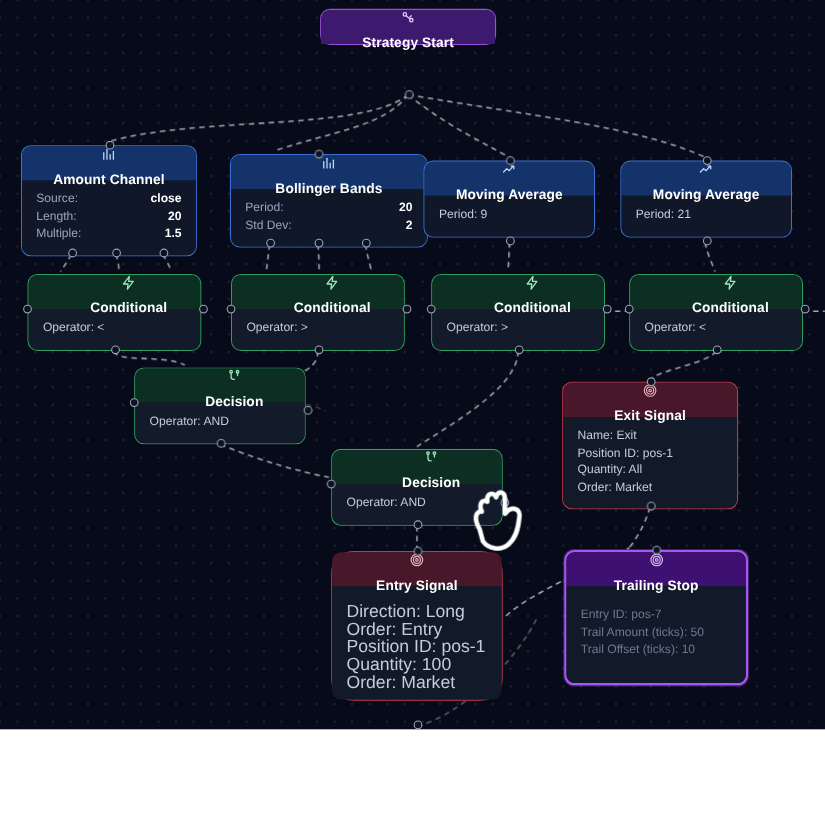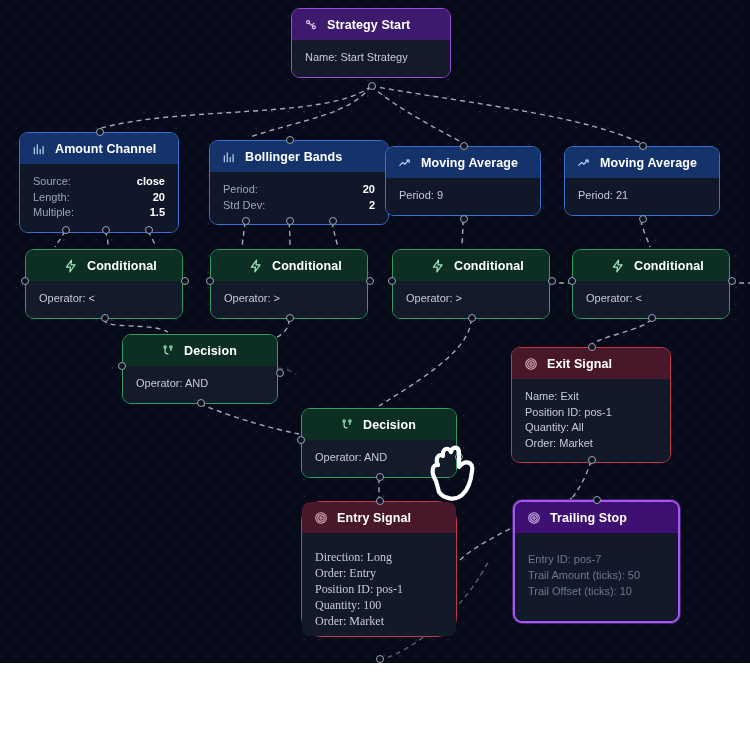--- a/index.html
+++ b/index.html
@@ -26,20 +26,21 @@
     border:1px solid #2b3553;
   }
   .node .hdr{
     display:flex;align-items:center;gap:9px;
     padding:0 12px;
     height:31px;
     border-radius:8px 8px 0 0;
     font-size:12.5px;font-weight:bold;color:#ffffff;
     letter-spacing:.1px;
     white-space:nowrap;
+    flex-direction:column;
   }
   .node .body{
     padding:10px 13px 11px 13px;
     background:#131a2a;
     border-radius:0 0 8px 8px;
     font-size:11px;
     color:#c3cbdc;
     line-height:15.5px;
   }
   .node .body.kv .row{display:flex;justify-content:space-between;gap:10px;}
@@ -131,23 +132,20 @@
   <div class="node n-start" style="left:291px;top:8px;width:160px;">
     <div class="hdr">
       <svg class="ico" viewBox="0 0 24 24" fill="none" stroke="#e6d9ff" stroke-width="2" stroke-linecap="round">
         <circle cx="7" cy="7" r="2.6"></circle>
           <circle cx="17" cy="16" r="2.6"></circle>
           <path d="M9 9l6 5"></path>
           <path d="M17 9l-2 2"></path>
       </svg>
       <span>Strategy Start</span>
     </div>
-    <div class="body">
-      <div class="line">Name: Start Strategy</div>
-    </div>
     <div class="handle" style="left:76px;top:73px;"></div>
   </div>
 
   <div class="node n-ind" style="left:19px;top:132px;width:160px;">
     <div class="hdr">
       <svg class="ico" viewBox="0 0 24 24" fill="none" stroke="#cfe0ff" stroke-width="2" stroke-linecap="round">
         <path d="M4 20V10"></path>
           <path d="M9 20V5"></path>
           <path d="M14 20V13"></path>
           <path d="M19 20V8"></path>
@@ -347,21 +345,21 @@
 
   <div class="node n-sig" style="left:301px;top:501px;width:156px;border-radius:20px;">
     <div class="hdr">
       <svg class="ico" viewBox="0 0 24 24" fill="none" stroke="#f0b9c4" stroke-width="1.8">
         <circle cx="12" cy="12" r="9"></circle>
           <circle cx="12" cy="12" r="5.5"></circle>
           <circle cx="12" cy="12" r="2"></circle>
       </svg>
       <span>Entry Signal</span>
     </div>
-    <div class="body" style="padding-top:16px;padding-bottom:7px;font-size:12px;line-height:16px;font-family:Liberation Serif, serif;">
+    <div class="body" style="padding-top:16px;padding-bottom:7px;font-size:16px;line-height:16px;">
       <div class="line">Direction: Long</div>
       <div class="line">Order: Entry</div>
       <div class="line">Position ID: pos-1</div>
       <div class="line">Quantity: 100</div>
       <div class="line">Order: Market</div>
     </div>
     <div class="handle" style="left:74px;top:-5px;"></div>
     <div class="handle" style="left:74px;top:153px;"></div>
   </div>
 

